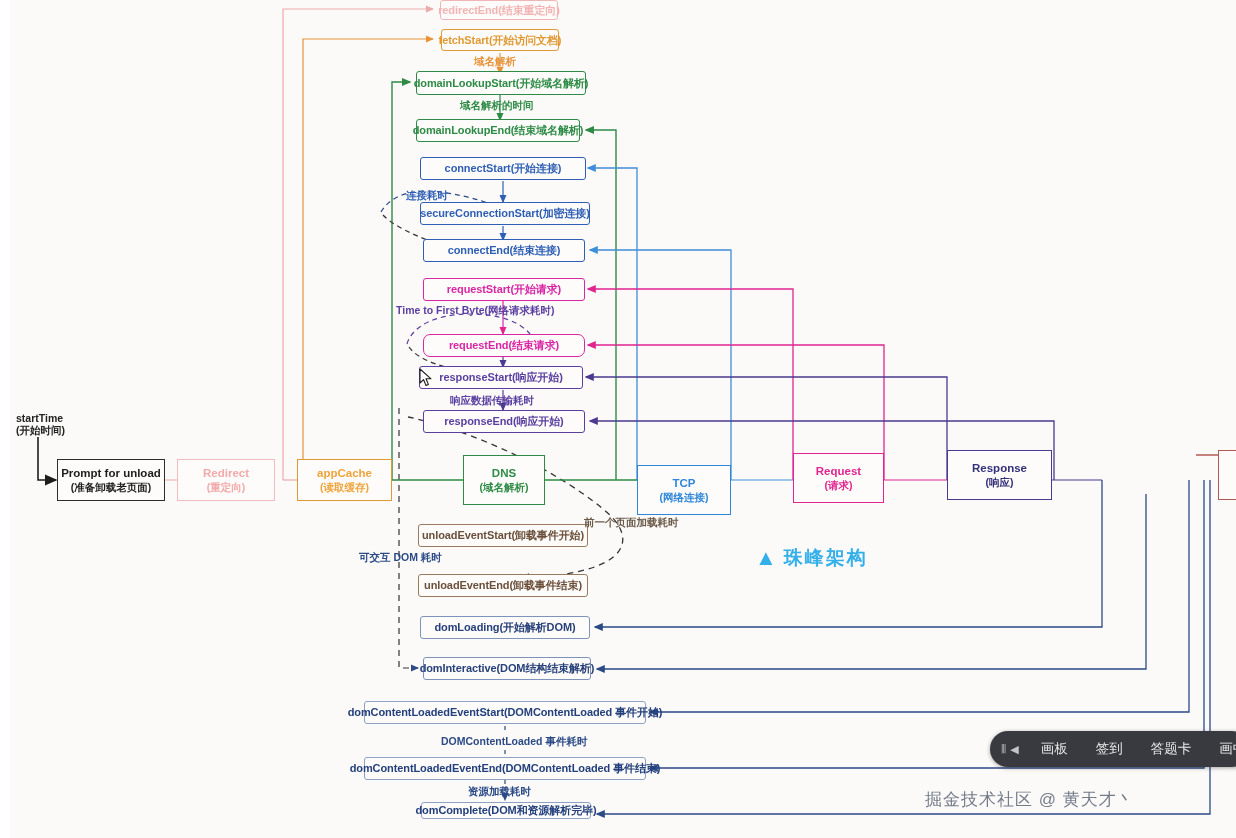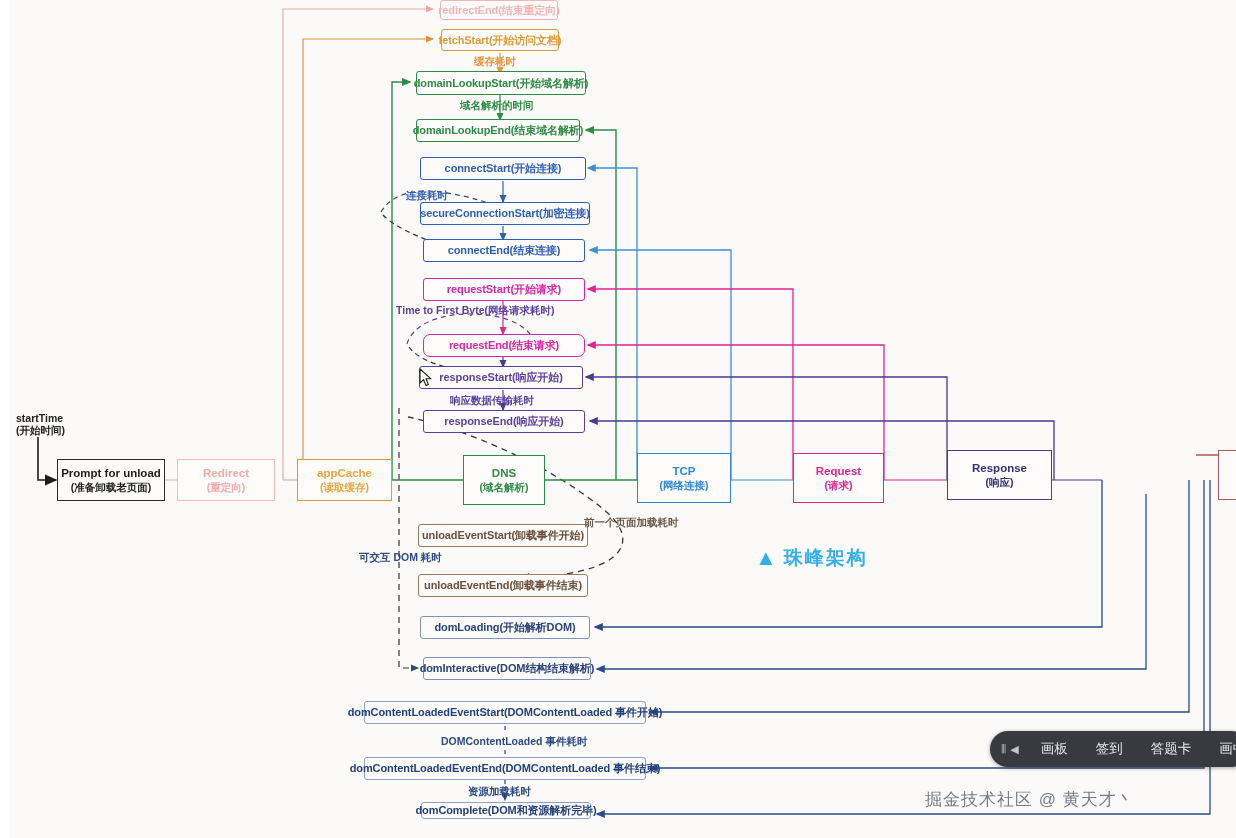--- a/index.html
+++ b/index.html
@@ -58,21 +58,21 @@
     background:#fdfcfb;
     border:1.6px solid #444;
     font-size:11.5px; font-weight:bold; line-height:1.25;
     text-align:center;
   }
   .phase .sub { font-size:10.5px; font-weight:bold; }
   .p-dark   { border-color:#2c2c2c; color:#1d1d1d; }
   .p-pink   { border-color:#f0bcbc; color:#f3a9a9; }
   .p-orange { border-color:#e09a34; color:#f0a33a; }
   .p-green  { border-color:#2e8b45; color:#2e8b45; }
-  .p-blue   { border-color:#2f86d8; color:#2f86d8; }
+  .p-blue   { border-color:#2f86d8; color:#2f86d8;margin-top:12px; }
   .p-magenta{ border-color:#e0258f; color:#e0258f; }
   .p-purple { border-color:#4b3a8f; color:#33307a; }
   .p-steel  { border-color:#7e93bc; color:#243c6e; }
   .p-brick  { border-color:#b05a55; color:#9e4b46; }
 
   
   .lbl {
     position:absolute;
     font-size:10.5px; font-weight:bold;
     white-space:nowrap; line-height:1.2;
@@ -291,21 +291,21 @@
     <span>Response</span>
     <span class="sub">(响应)</span>
   </div>
 
 
   <div class="phase p-brick" style="left:1218px; top:450px; width:60px; height:50px;"></div>
 
   <div class="lbl l-dark" style="left:16px;  top:412px;">startTime</div>
   <div class="lbl l-dark" style="left:16px;  top:424px;">(开始时间)</div>
 
-  <div class="lbl l-orange" style="left:474px; top:55px;">缓存耗时</div>
+  <div class="lbl l-orange" style="left:474px; top:55px;">域名解析</div>
 
   <div class="lbl l-green" style="left:460px; top:99px;">域名解析的时间</div>
 
   <div class="lbl l-blue" style="left:406px; top:189px;">连接耗时</div>
 
   <div class="lbl l-purple" style="left:396px; top:304px;">Time to First Byte(网络请求耗时)</div>
 
   <div class="lbl l-purple" style="left:450px; top:394px;">响应数据传输耗时</div>
 
   <div class="lbl l-brown" style="left:584px; top:516px;">前一个页面加载耗时</div>

